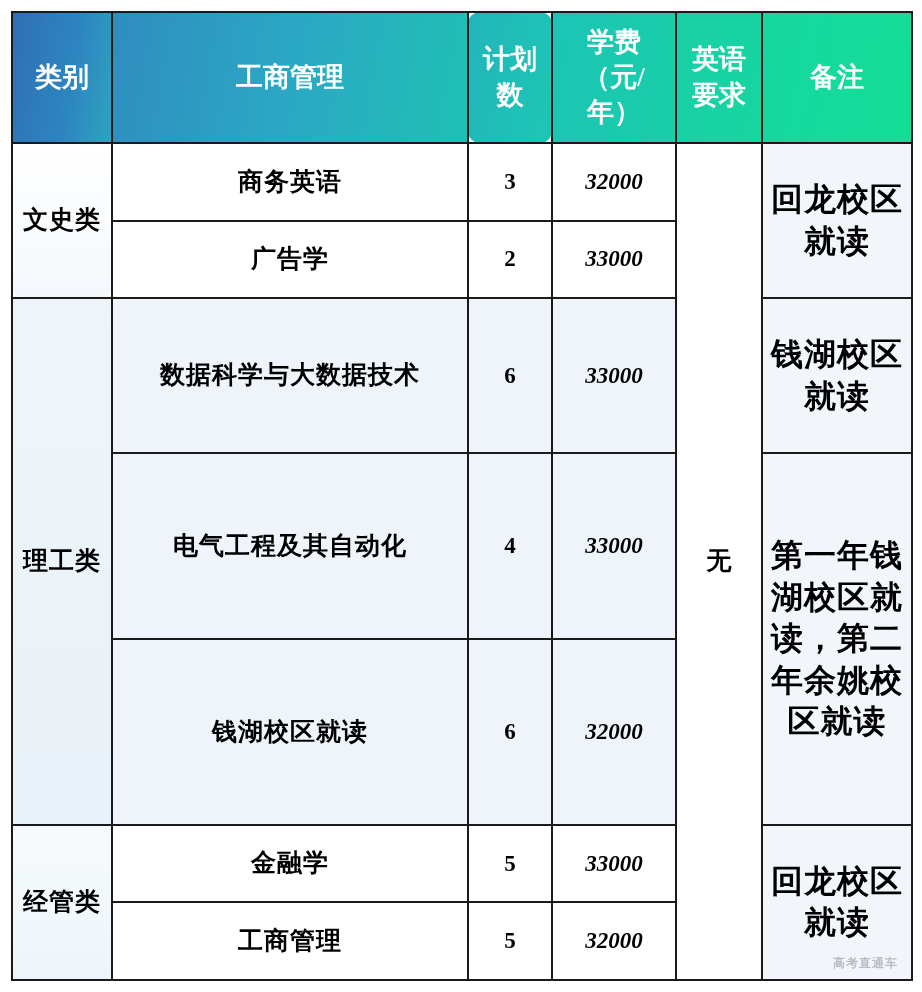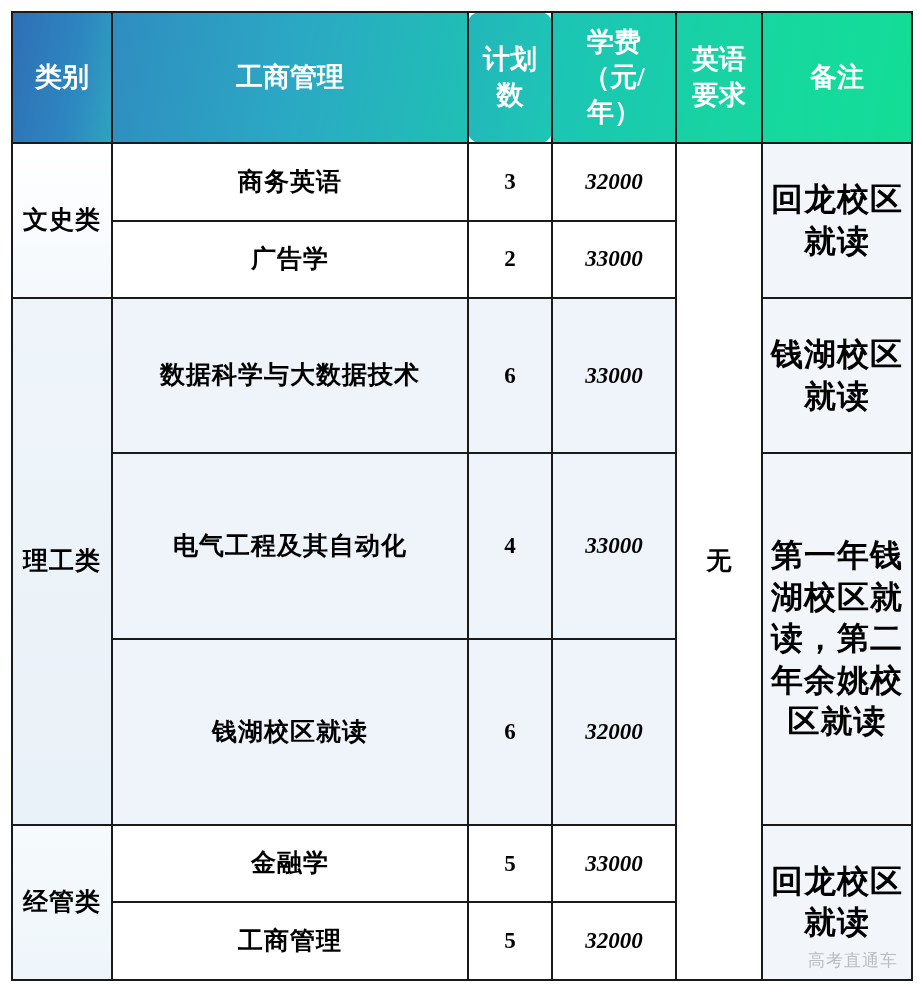--- a/index.html
+++ b/index.html
@@ -78,25 +78,25 @@
   .bg-pale  { background: #f2f6fb; }
   .bg-pale2 { background: #eff4fa; margin-top: 24px; }
   .grad-cat-1 { background: linear-gradient(180deg, #ffffff 0%, #f4f8fc 100%); border-radius: 11px; }
   .grad-cat-2 { background: linear-gradient(180deg, #eef4fa 0%, #e9f2f8 100%); }
   .grad-cat-3 { background: linear-gradient(180deg, #f6fafc 0%, #eef5fa 100%); }
 
   .watermark {
     position: absolute;
     right: 24px;
     bottom: 20px;
-    font-size: 17px;
+    font-size: 12px;
     color: #b9bcc0;
     font-family: "Liberation Sans", sans-serif;
     letter-spacing: 1px;
-    font-weight: normal;
+    font-weight: bold;
   }
 </style>
 </head>
 <body>
 
 <div id="table-wrap">
   <table class="admission-table">
     <colgroup>
       <col style="width:100px">
       <col style="width:356px">

